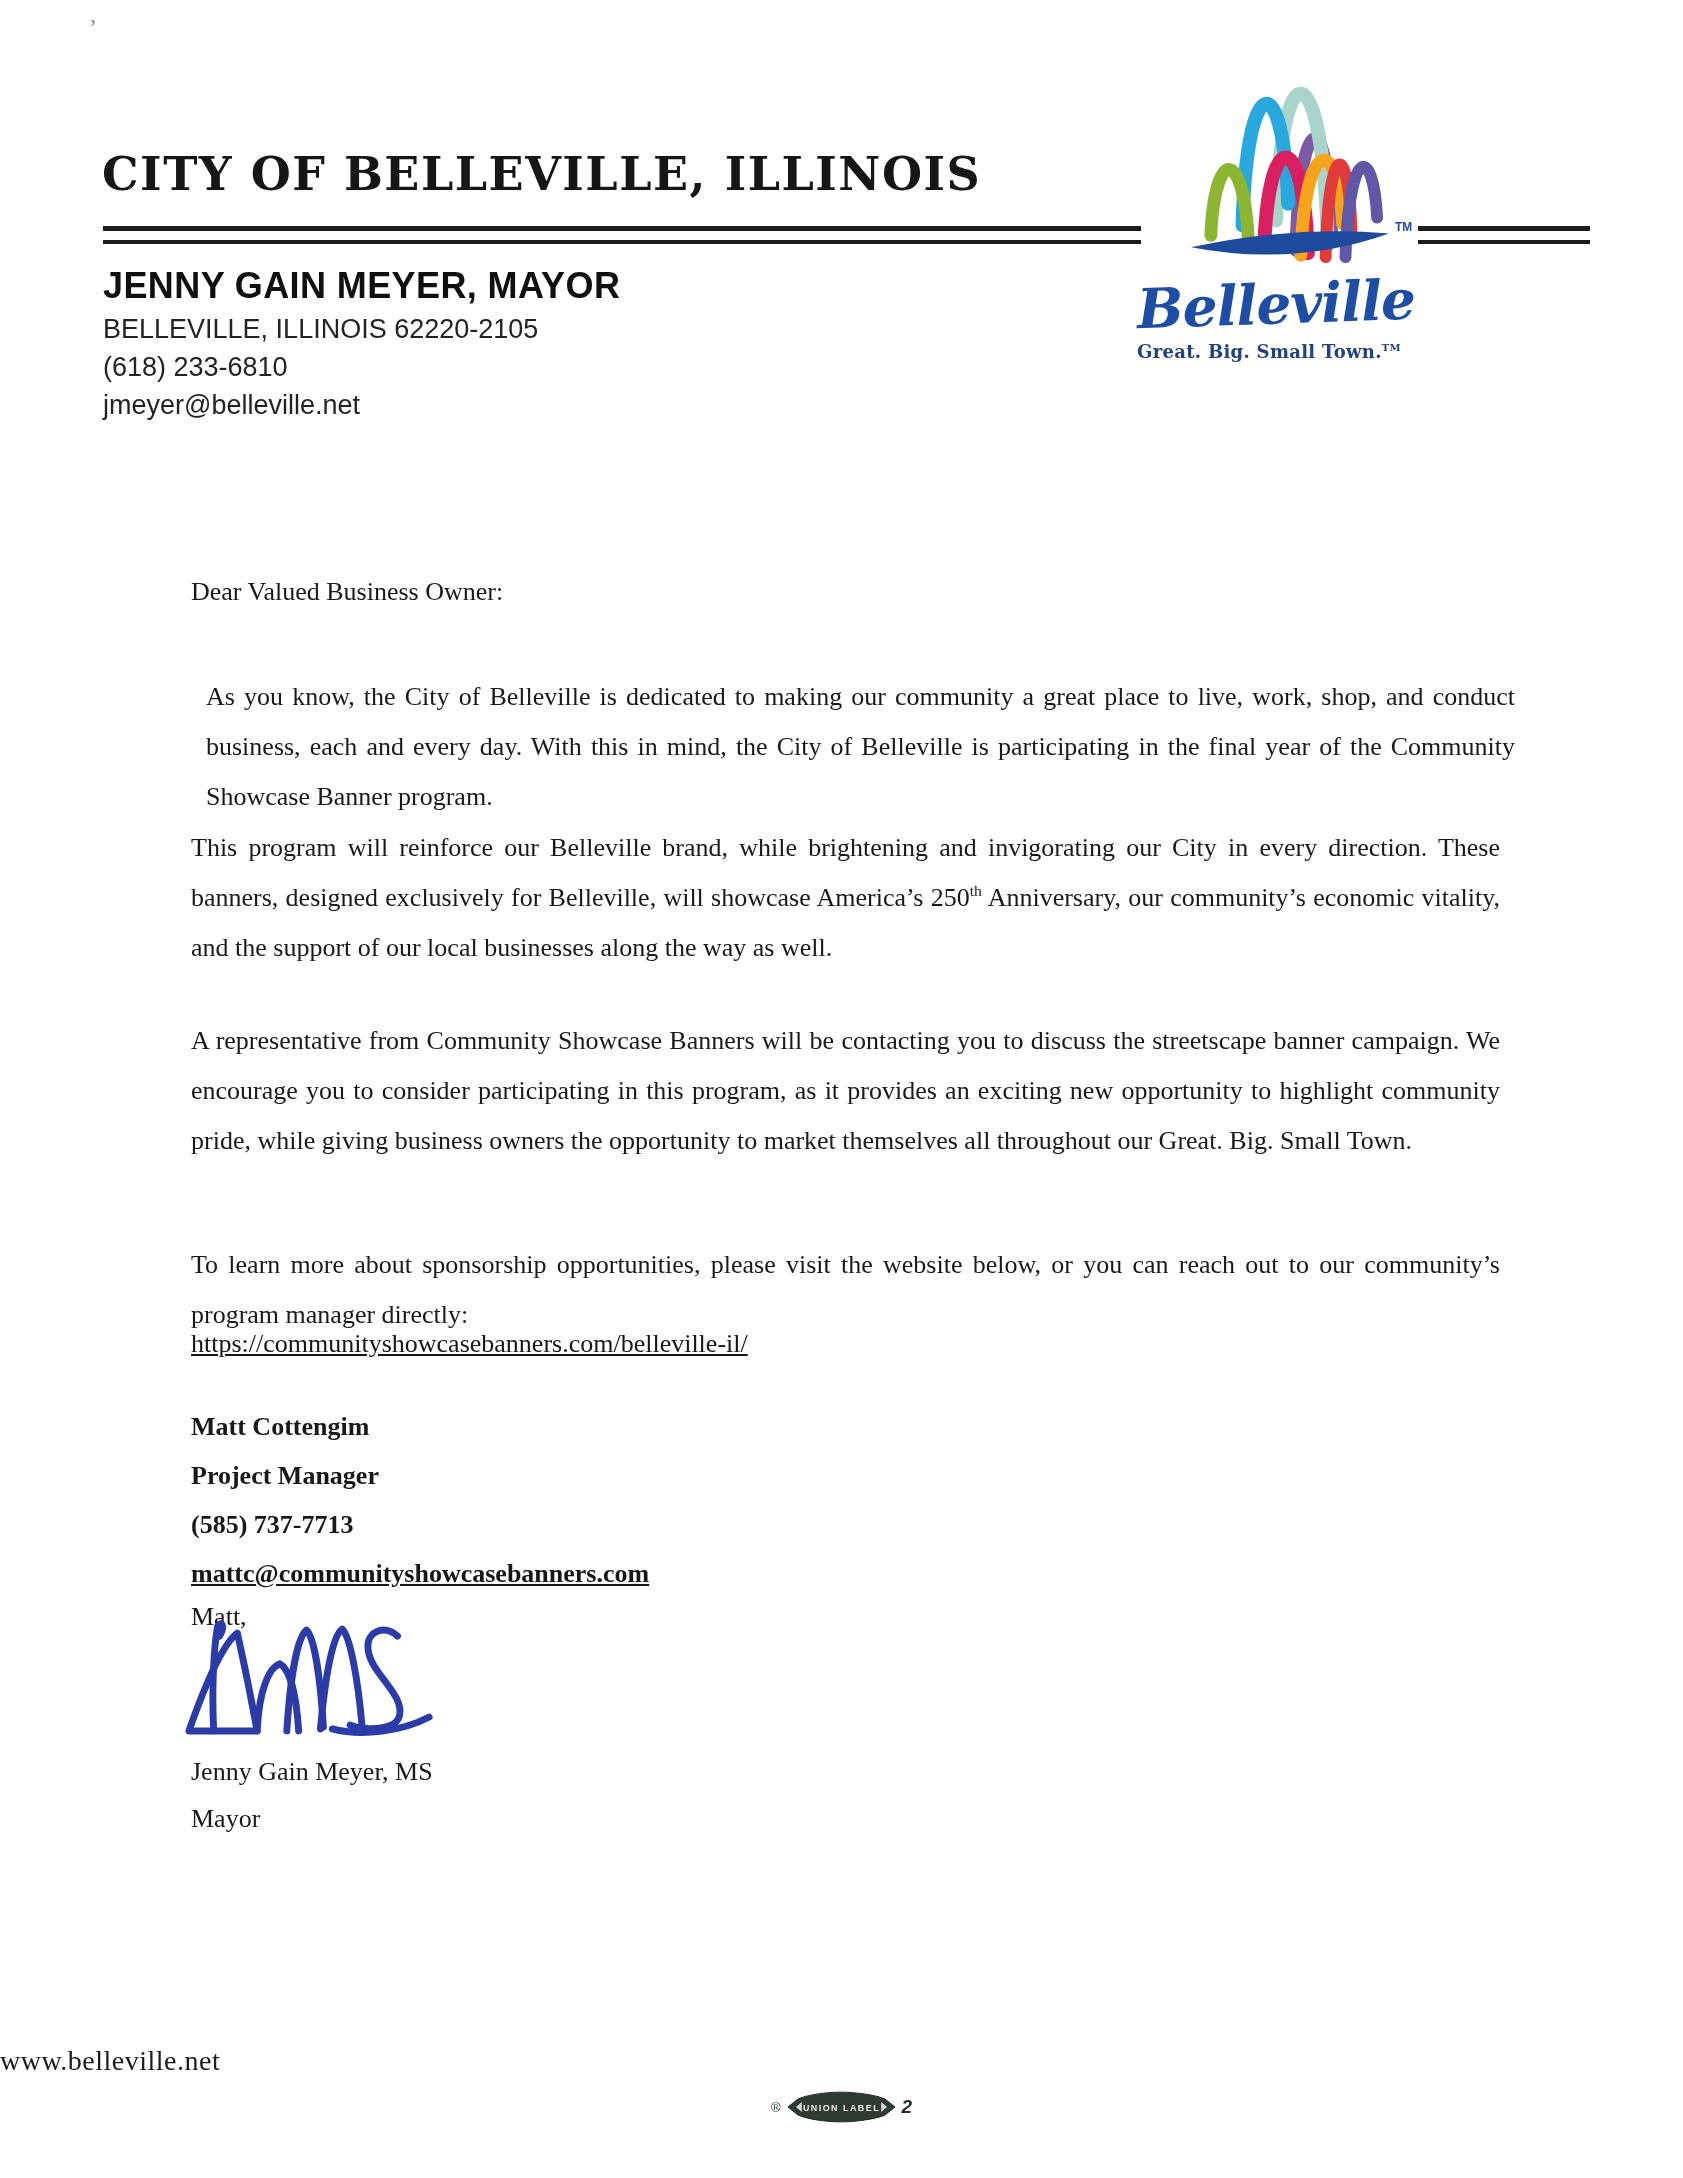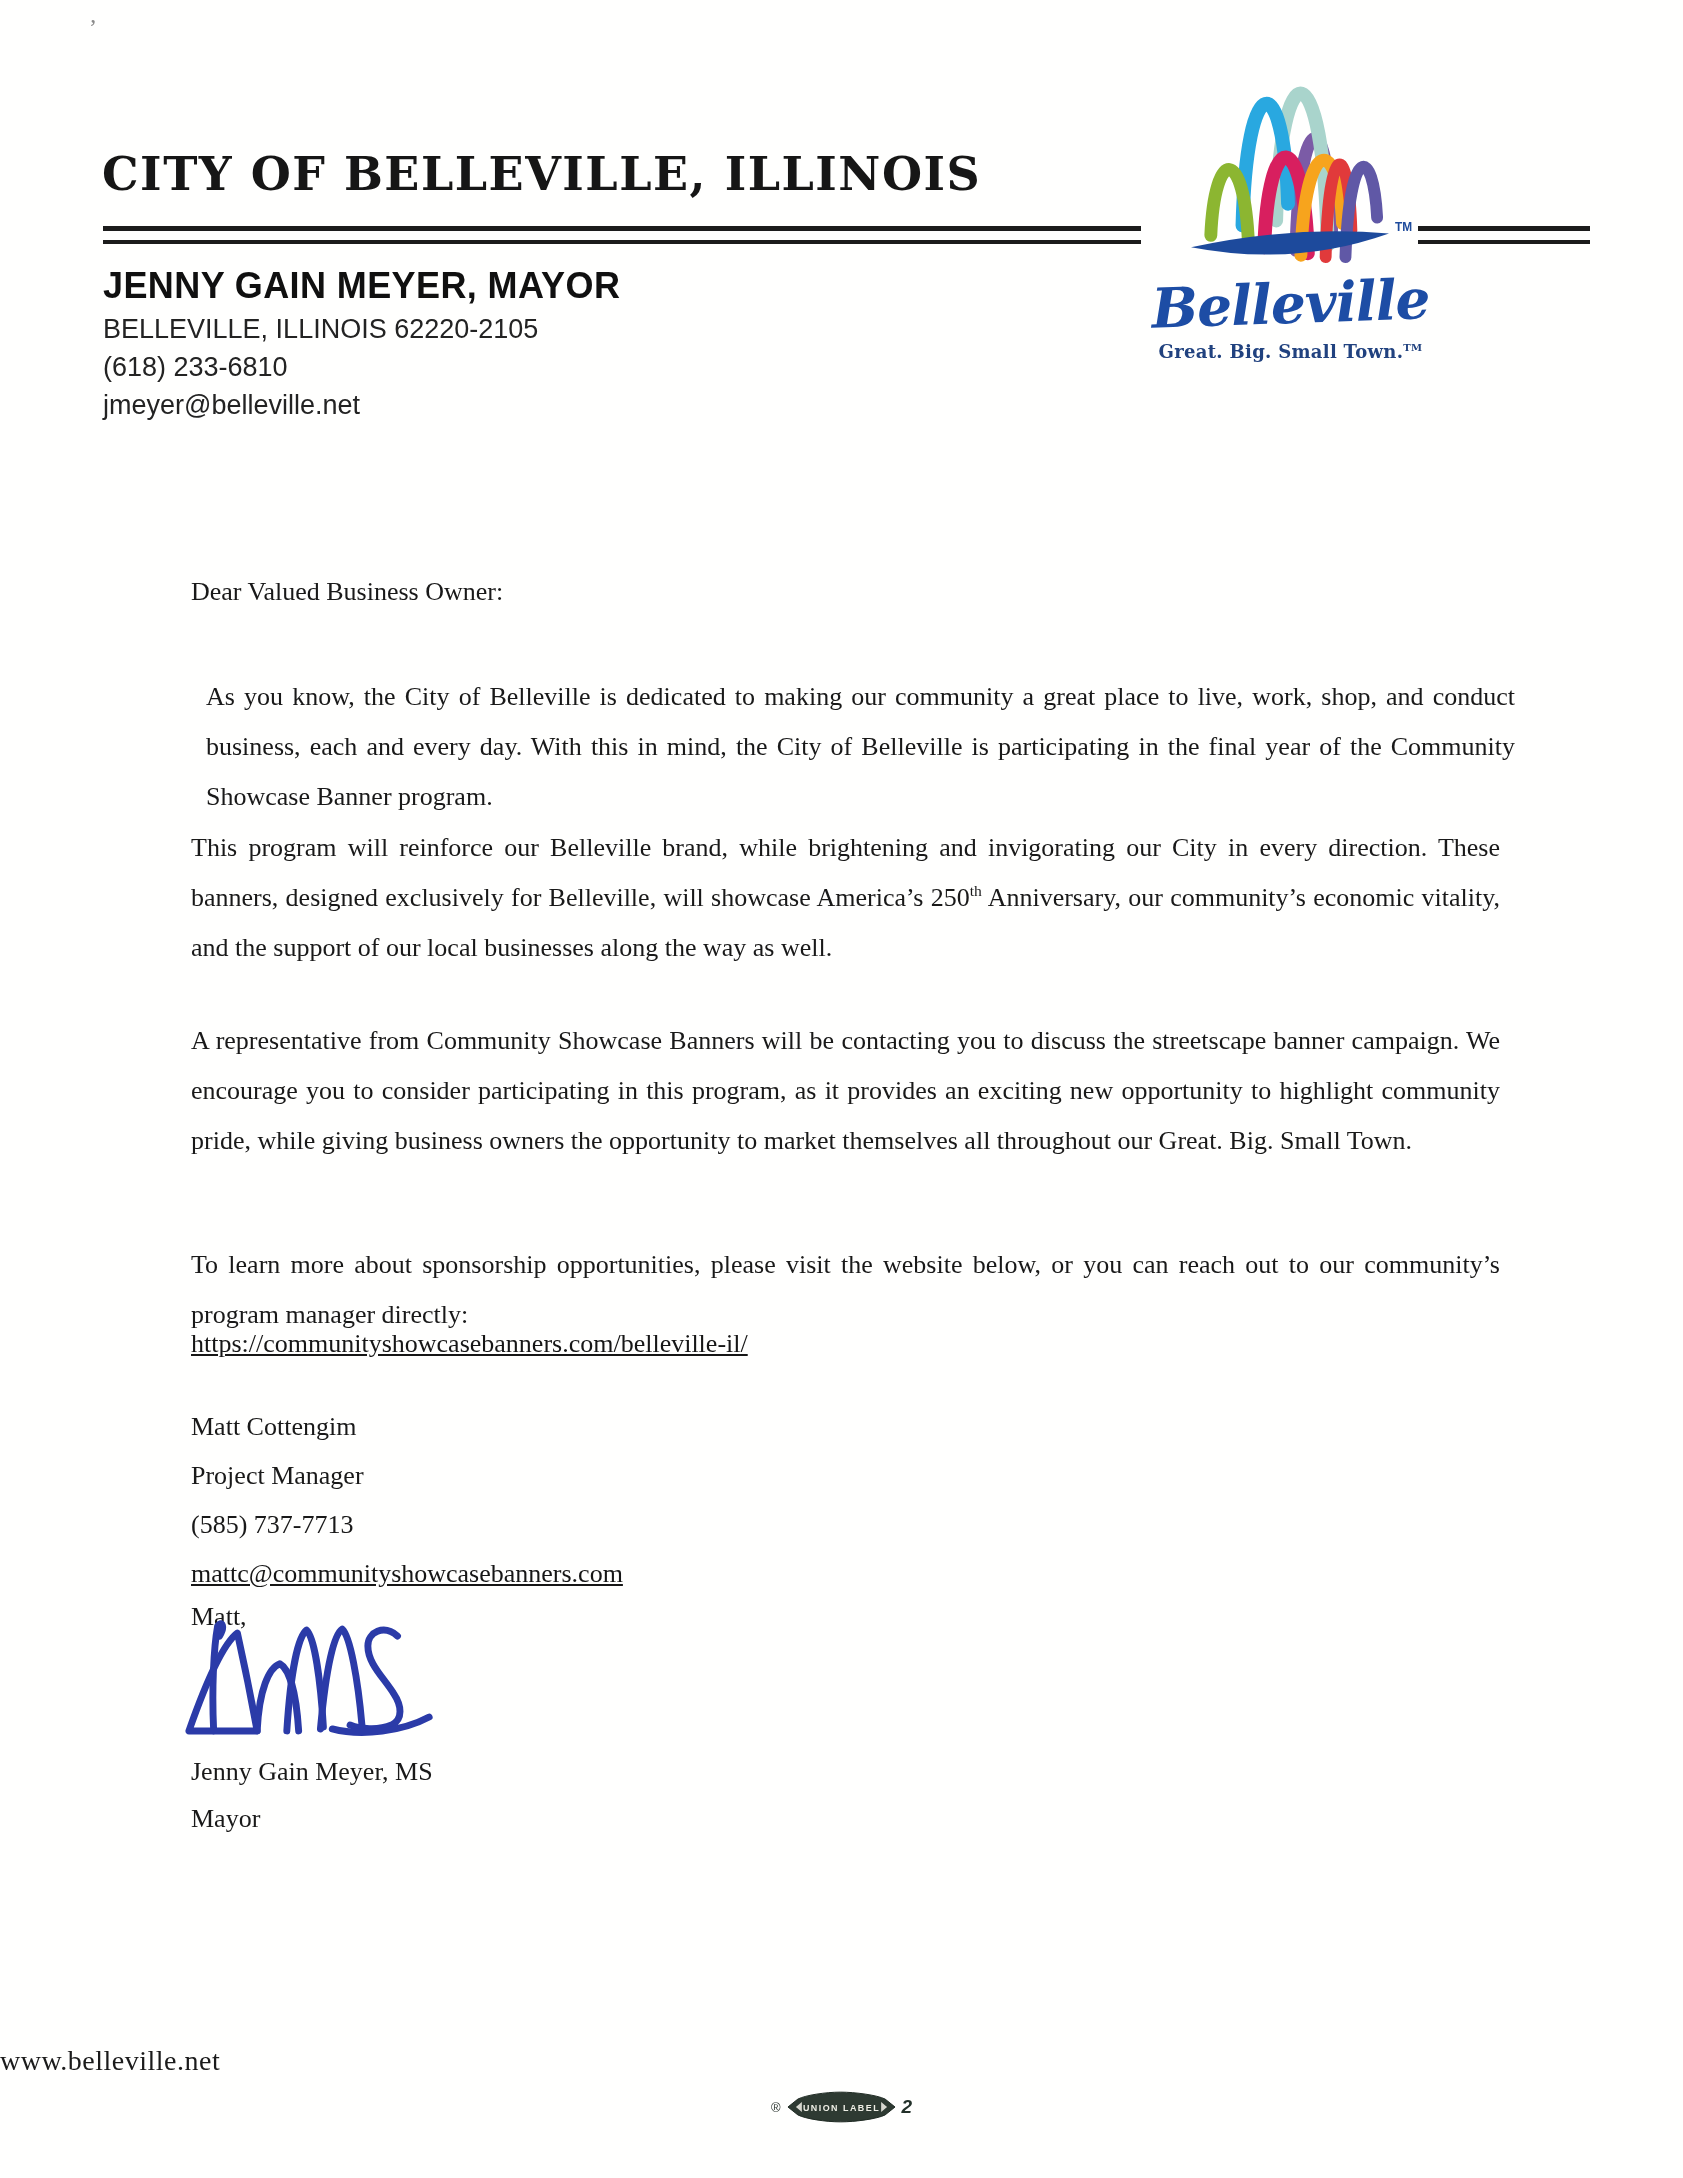--- a/index.html
+++ b/index.html
@@ -37,21 +37,21 @@
   .mayor-block {
     position: absolute; left: 103px; top: 267px;
     font-family: "Liberation Sans", sans-serif;
     font-size: 27px; line-height: 38px; color: #232323;
   }
   .mayor-name {
     font-weight: bold; font-size: 36px; color: #101010;
     letter-spacing: 0.4px; margin-bottom: 5px;
   }
   
-  .logo { position: absolute; left: 1137px; top: 77px; width: 307px; text-align: center; }
+  .logo { position: absolute; left: 1137px; top: 77px; width: 307px; }
   .logo-arches { display: block; margin: 0 auto; }
   .wordmark {
     font-family: "DejaVu Serif", serif;
     font-style: italic; font-weight: bold;
     font-size: 55px; line-height: 1.05;
     color: #1d4da5; transform: rotate(-2deg);
     margin-top: 0px; letter-spacing: -1px;
     white-space: nowrap;
   }
   .tagline {
@@ -62,21 +62,21 @@
   }
   .tagline sup { font-size: 10px; }
   
   .body-text {
     position: absolute; left: 191px; width: 1309px;
     font-size: 26px; line-height: 50px; color: #191919;
   }
   .justify { text-align: justify; }
   .u { text-decoration: underline; color: #161616; }
   sup.ord { font-size: 0.6em; vertical-align: super; line-height: 0; }
-  .contact-block div { line-height: 49px; }
+  .contact-block div { line-height: 49px; font-weight: bold; }
   .signature-svg { position: absolute; left: 184px; top: 1620px; }
   .sign-block { line-height: 47px; }
   
   .site {
     position: absolute; top: 2045px; left: 0; width: 100%;
     text-align: left;
     font-family: Liberation Serif, serif;
     font-size: 28px; color: #1b1b1b; letter-spacing: 0.5px;
   }
   .bug-row {

